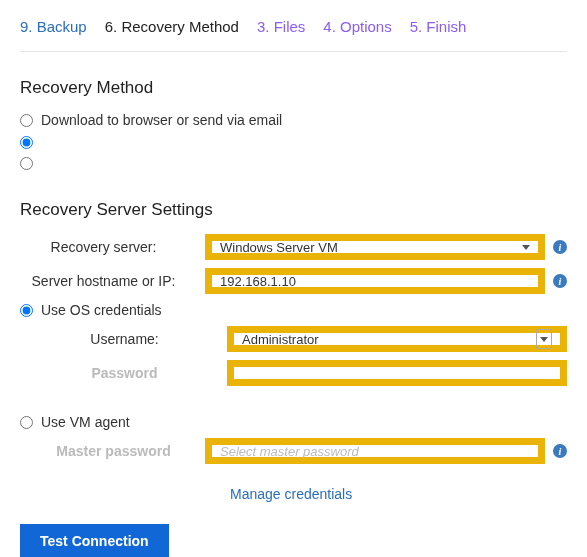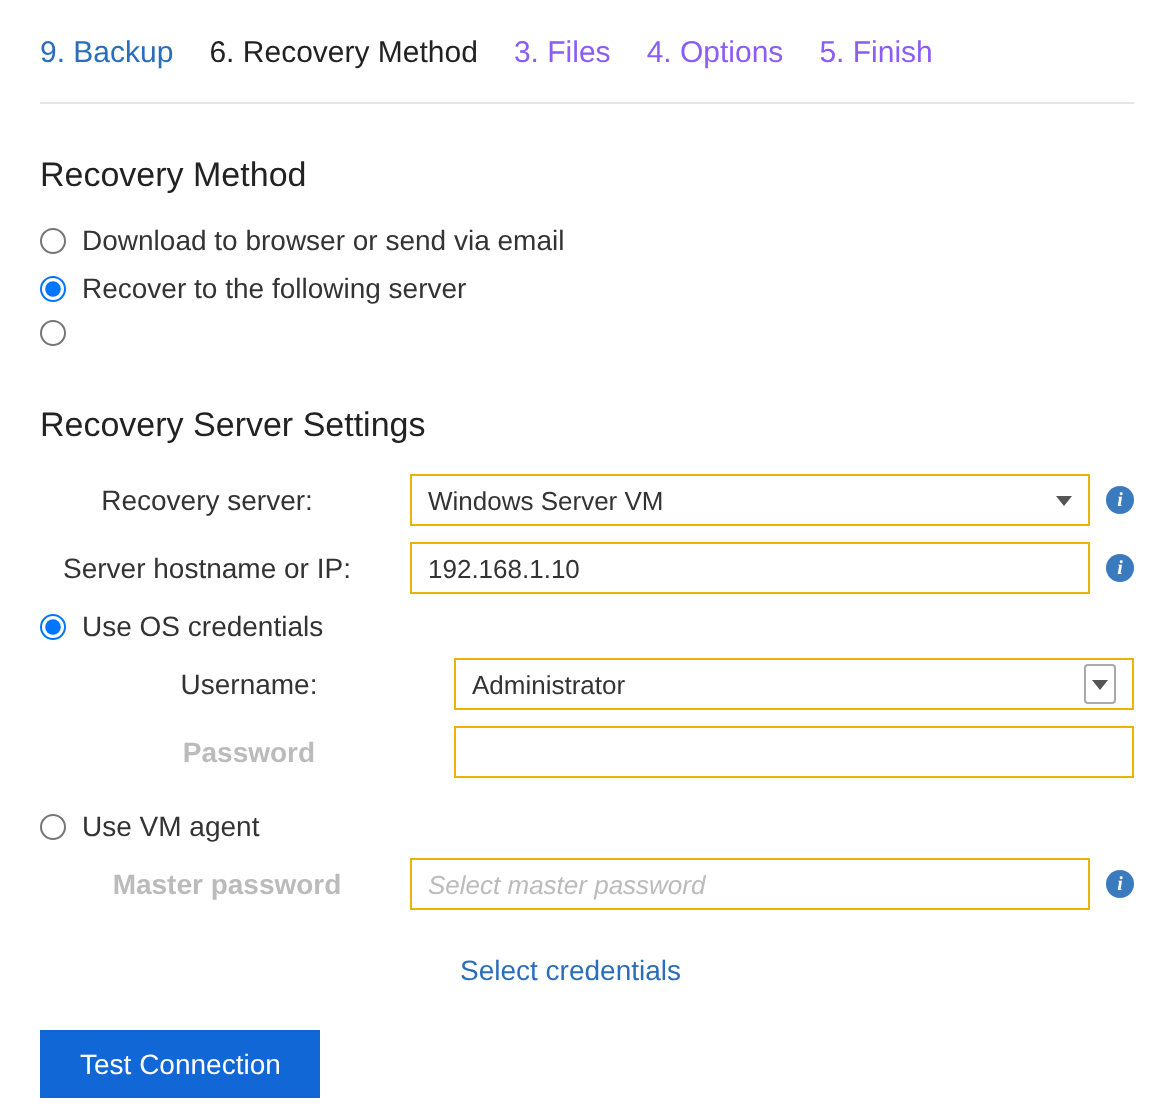--- a/index.html
+++ b/index.html
@@ -42,21 +42,21 @@
   .form-row.indent { padding-left: 20px; }
   .form-row .label.disabled { color: #bbb; font-weight: bold; }
   .field-wrap {
     flex: 1;
     display: flex;
     align-items: center;
   }
   .select-box, .text-input, .combo-box {
     width: 340px;
     height: 26px;
-    border: 1px solid #eab308;
+    border: 7px solid #eab308;
     background: #fff;
     padding: 2px 8px;
     font-size: 13px;
     color: #333;
     position: relative;
     display: flex;
     align-items: center;
     margin-left: 18px;
   }
   .select-box .caret, .combo-box .caret {
@@ -115,21 +115,21 @@
     color: #2a6ebb;
     text-decoration: none;
     font-size: 14px;
   }
   .btn {
     display: inline-block;
     border: none;
     border-radius: 0;
     padding: 9px 20px;
     font-size: 14px;
-    font-weight: normal;
+    font-weight: bold;
     cursor: pointer;
   }
   .btn-primary { background: #1267d6; color: #fff; }
   .test-conn-row { padding: 12px 0 20px 0; border-bottom: 1px solid #e5e5e5; }
 </style>
 </head>
 <body>
 
 <div class="wizard-steps">
   <span class="step done">9. Backup</span>
@@ -139,21 +139,20 @@
   <span class="step">5. Finish</span>
 </div>
 
 <h2 class="section-title">Recovery Method</h2>
 <label class="radio-row">
   <input type="radio" name="rm" style="">
   <span>Download to browser or send via email</span>
 </label>
 <label class="radio-row">
   <input type="radio" name="rm" checked="" style="">
-  <span>Recover to the following server</span>
 </label>
 <label class="radio-row">
   <input type="radio" name="rm" style="">
 </label>
 
 <h2 class="section-title">Recovery Server Settings</h2>
 
 <div class="form-row">
   <div class="label">Recovery server:</div>
   <div class="field-wrap">
@@ -192,34 +191,34 @@
 
 <div class="form-row indent">
   <div class="label disabled" style="width:170px">Password</div>
   <div class="field-wrap">
     <div class="text-input">
       <input type="password" style="">
     </div>
   </div>
 </div>
 
-<label class="radio-row" style="margin-top:8px">
+<label class="radio-row" style="margin-top:20px">
   <input type="radio" name="cred" style="">
   <span>Use VM agent</span>
 </label>
 
 <div class="form-row indent">
   <div class="label disabled" style="width:170px">Master password</div>
   <div class="field-wrap">
     <div class="text-input disabled">
       <input type="text" disabled="" placeholder="Select master password" style="">
     </div>
     <span class="info-icon">i</span>
   </div>
 </div>
 
 <div class="link-row">
-  <a href="#">Select credentials</a>
+  <a href="#">Manage credentials</a>
 </div>
 
 <div class="test-conn-row">
   <button class="btn btn-primary">Test Connection</button>
 </div>
 
 </body></html>

